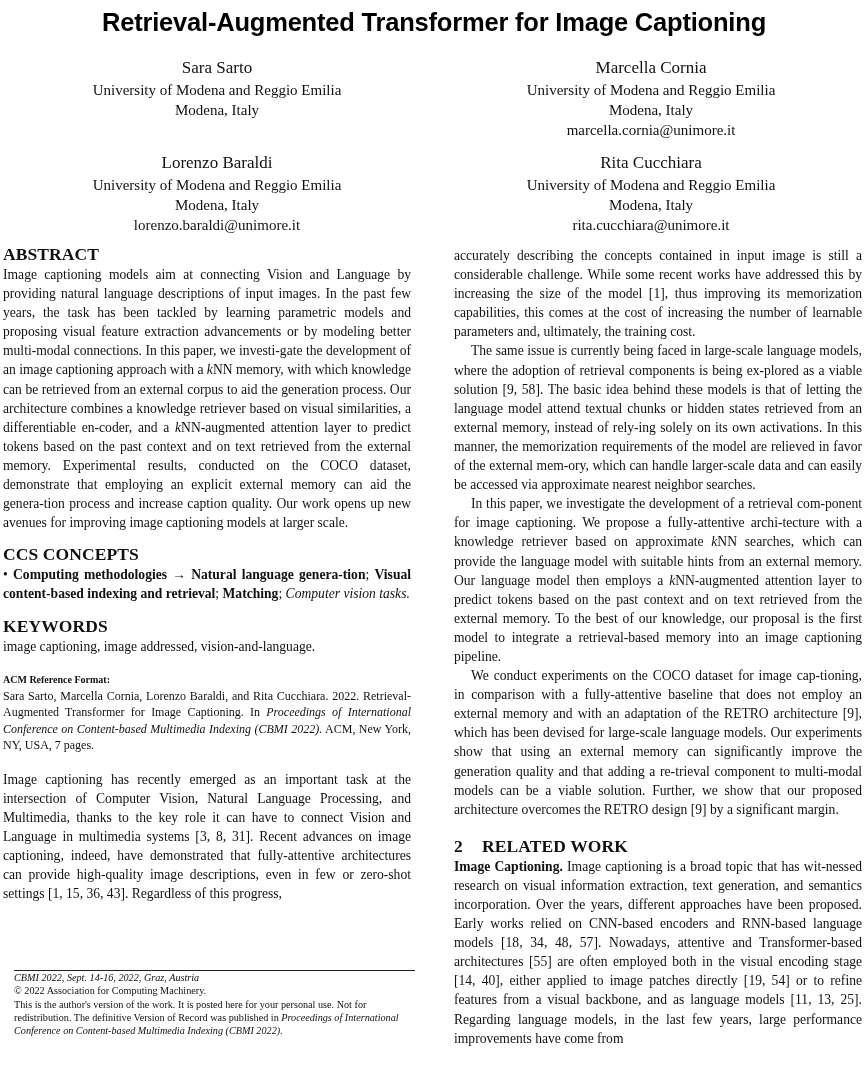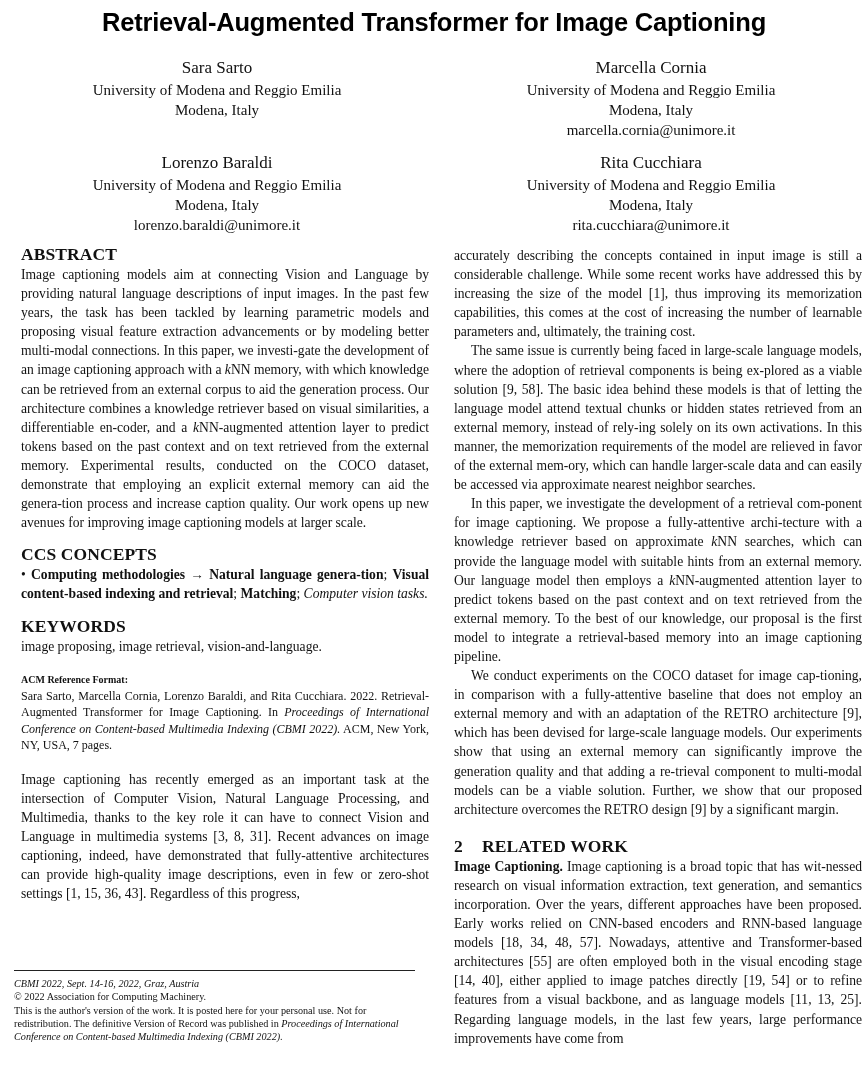--- a/index.html
+++ b/index.html
@@ -2,32 +2,32 @@
 <html><head>
 <meta charset="utf-8">
 <style>
   html, body { margin: 0; padding: 0; background: #ffffff; }
   body { width: 868px; height: 1070px; overflow: hidden; color: #111; font-family: "Liberation Serif", "DejaVu Serif", serif; }
   .page { position: relative; width: 807px; height: 1070px; }
   .title { position: absolute; left: 0; top: 8px; width: 868px; text-align: center; font-family: "Liberation Sans", "DejaVu Sans", sans-serif; font-weight: bold; font-size: 25.5px; letter-spacing: -0.2px; color: #000; }
   .author { position: absolute; width: 434px; text-align: center; font-size: 15px; line-height: 20px; }
   .author .name { font-size: 17px; line-height: 24px; }
   .col { position: absolute; top: 243px; width: 408px; font-size: 13.6px; line-height: 19.1px; text-align: justify; hyphens: none; }
-  .col-left { left: 21px; }
+  .col-left { left: 3px; }
   .col-right { left: 454px; top: 246px; }
   h2 { font-family: "Liberation Serif", serif; font-size: 17.5px; font-weight: bold; margin: 0; line-height: 22px; letter-spacing: 0.1px; }
   h2 .num { display: inline-block; width: 28px; }
   p { margin: 0; }
   .indent { text-indent: 17px; }
   .abstract-h { margin-top: 0; }
   .block { margin-bottom: 11px; }
   .small-h { font-weight: bold; font-size: 10px; line-height: 16px; margin-top: 2px; }
   .small { font-size: 12px; line-height: 16.6px; }
   .kw { font-size: 13.6px; line-height: 19px; }
-  .footnote { position: absolute; left: 14px; top: 970px; width: 401px; font-size: 10.2px; line-height: 13.3px; border-top: 1px solid #222; padding-top: 6px; text-align: left; }
+  .footnote { position: absolute; left: 14px; top: 970px; width: 401px; font-size: 10.2px; line-height: 13.3px; border-top: 1px solid #222; text-align: left; }
   em { font-style: italic; }
   b { font-weight: bold; }
 </style>
 </head>
 <body>
 
 <div class="page">
 
   <div class="title">Retrieval-Augmented Transformer for Image Captioning</div>
 
@@ -61,21 +61,21 @@
       <p><span>Image captioning models aim at connecting Vision and Language by providing natural language descriptions of input images. In the past few years, the task has been tackled by learning parametric models and proposing visual feature extraction advancements or by modeling better multi-modal connections. In this paper, we investi-gate the development of an image captioning approach with a </span><em>k</em><span>NN memory, with which knowledge can be retrieved from an external corpus to aid the generation process. Our architecture combines a knowledge retriever based on visual similarities, a differentiable en-coder, and a </span><em>k</em><span>NN-augmented attention layer to predict tokens based on the past context and on text retrieved from the external memory. Experimental results, conducted on the COCO dataset, demonstrate that employing an explicit external memory can aid the genera-tion process and increase caption quality. Our work opens up new avenues for improving image captioning models at larger scale.</span></p>
     </div>
 
     <div class="block">
       <h2>CCS CONCEPTS</h2>
       <p><span>•</span> <b>Computing methodologies</b> <span>→</span> <b>Natural language genera-tion</b><span>; </span><b>Visual content-based indexing and retrieval</b><span>; </span><b>Matching</b><span>;</span> <em>Computer vision tasks.</em></p>
     </div>
 
     <div style="margin-bottom:16px;">
       <h2>KEYWORDS</h2>
-      <p class="kw">image proposing, image retrieval, vision-and-language.</p>
+      <p class="kw">image captioning, image addressed, vision-and-language.</p>
     </div>
 
     <div class="block">
       <div class="small-h">ACM Reference Format:</div>
       <p class="small"><span>Sara Sarto, Marcella Cornia, Lorenzo Baraldi, and Rita Cucchiara. 2022. Retrieval-Augmented Transformer for Image Captioning. In </span><em>Proceedings of International Conference on Content-based Multimedia Indexing (CBMI 2022).</em><span> ACM, New York, NY, USA, 7 pages.</span></p>
     </div>
 
     <div style="margin-top:16px;">
       <p>Image captioning has recently emerged as an important task at the intersection of Computer Vision, Natural Language Processing, and Multimedia, thanks to the key role it can have to connect Vision and Language in multimedia systems [3, 8, 31]. Recent advances on image captioning, indeed, have demonstrated that fully-attentive architectures can provide high-quality image descriptions, even in few or zero-shot settings [1, 15, 36, 43]. Regardless of this progress,</p>
     </div>

